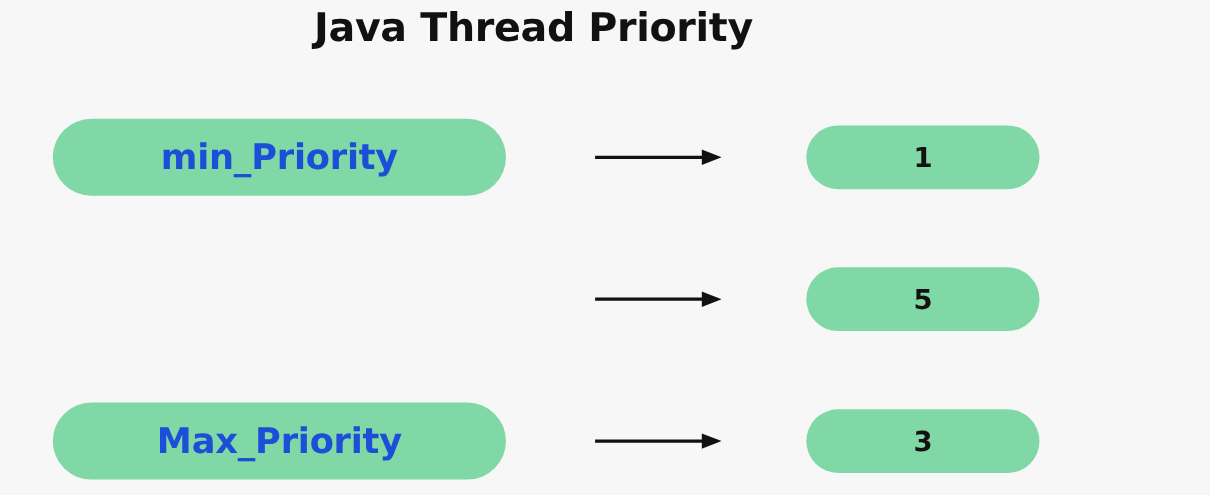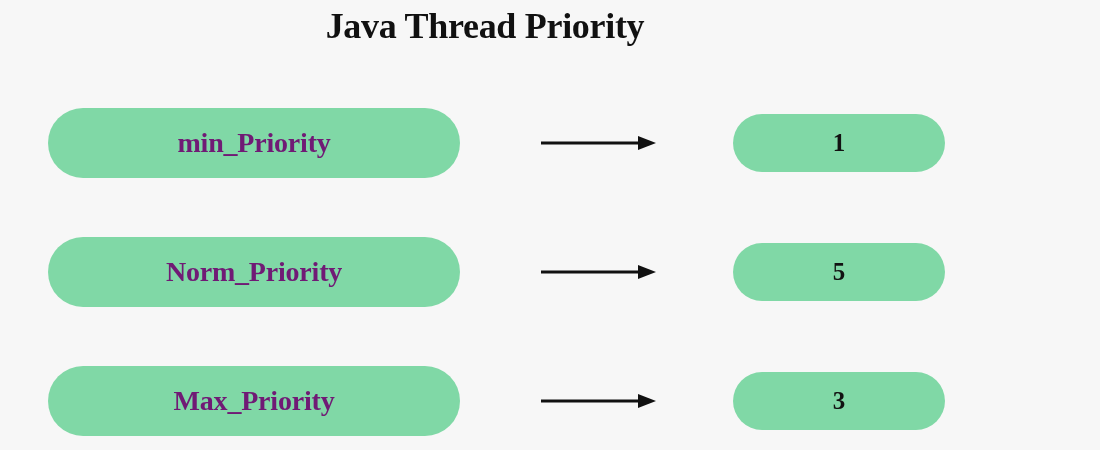--- a/index.html
+++ b/index.html
@@ -13,21 +13,20 @@
     font-family: "DejaVu Sans", "Liberation Sans", sans-serif;
     overflow: hidden;
     position: relative;
   }
 
   #diagram {
     position: relative;
     width: 1076px;
     height: 450px;
     background: #f7f7f7;
-    font-family: Liberation Serif, serif;
   }
 
   #title {
     position: absolute;
     top: 4px;
     left: 0;
     width: 970px;
     text-align: center;
     font-size: 36px;
     font-weight: 800;
@@ -55,23 +54,23 @@
     height: 70px;
     background: #80d8a6;
     border-radius: 35px;
     display: flex;
     align-items: center;
     justify-content: center;
     box-sizing: border-box;
   }
 
   .pill-name-label {
-    font-size: 28px;
+    font-size: 32px;
     font-weight: 700;
-    color: #701a75;
+    color: #1d4ed8;
     letter-spacing: -0.2px;
     white-space: nowrap;
   }
 
   .arrow {
     position: absolute;
     left: 540px;
     top: 25px;
     width: 116px;
     height: 20px;
@@ -115,23 +114,20 @@
         <line x1="1" y1="10" x2="100" y2="10" stroke="#111111" stroke-width="3"></line>
         <polygon points="98,3 116,10 98,17" fill="#111111"></polygon>
       </svg>
     </div>
     <div class="pill-value">
       <span class="pill-value-label">1</span>
     </div>
   </div>
 
   <div class="row row-1">
-    <div class="pill-name">
-      <span class="pill-name-label">Norm_Priority</span>
-    </div>
     <div class="arrow">
       <svg width="116" height="20" viewBox="0 0 116 20" xmlns="http://www.w3.org/2000/svg">
         <line x1="1" y1="10" x2="100" y2="10" stroke="#111111" stroke-width="3"></line>
         <polygon points="98,3 116,10 98,17" fill="#111111"></polygon>
       </svg>
     </div>
     <div class="pill-value">
       <span class="pill-value-label">5</span>
     </div>
   </div>

